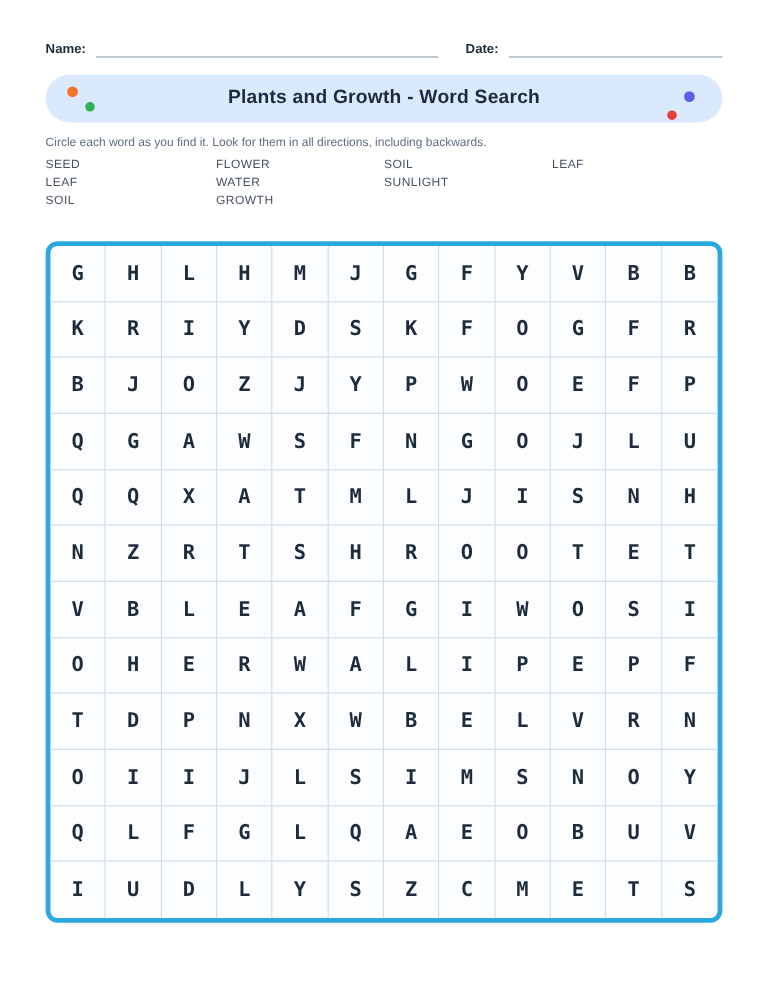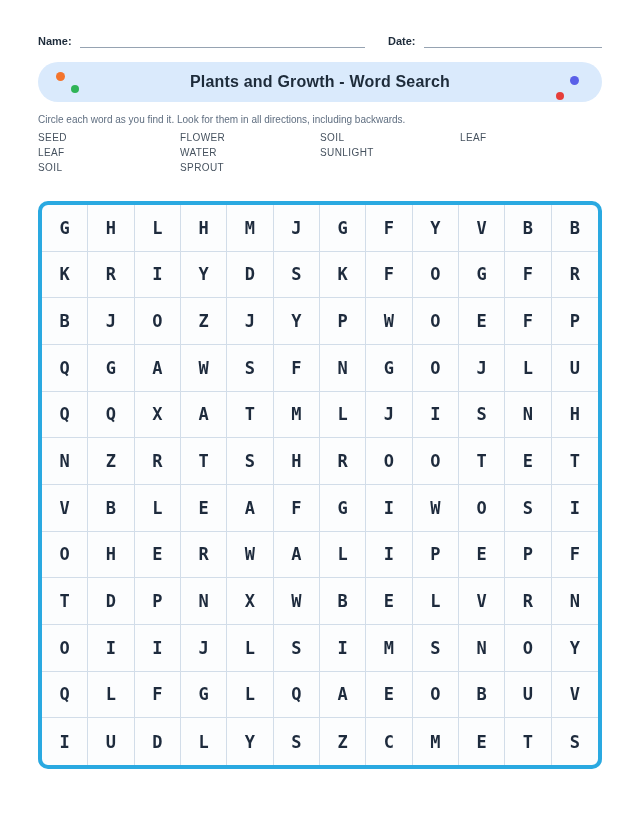--- a/index.html
+++ b/index.html
@@ -132,21 +132,21 @@
 
   <div class="word-list" id="word-list">
       <div class="word-col">
         <div class="word">SEED</div>
         <div class="word">LEAF</div>
         <div class="word">SOIL</div>
       </div>
       <div class="word-col">
         <div class="word">FLOWER</div>
         <div class="word">WATER</div>
-        <div class="word">SPROUT</div>
+        <div class="word">GROWTH</div>
       </div>
       <div class="word-col">
         <div class="word">SOIL</div>
         <div class="word">SUNLIGHT</div>
       </div>
       <div class="word-col">
         <div class="word">LEAF</div>
       </div>
     </div>
 

